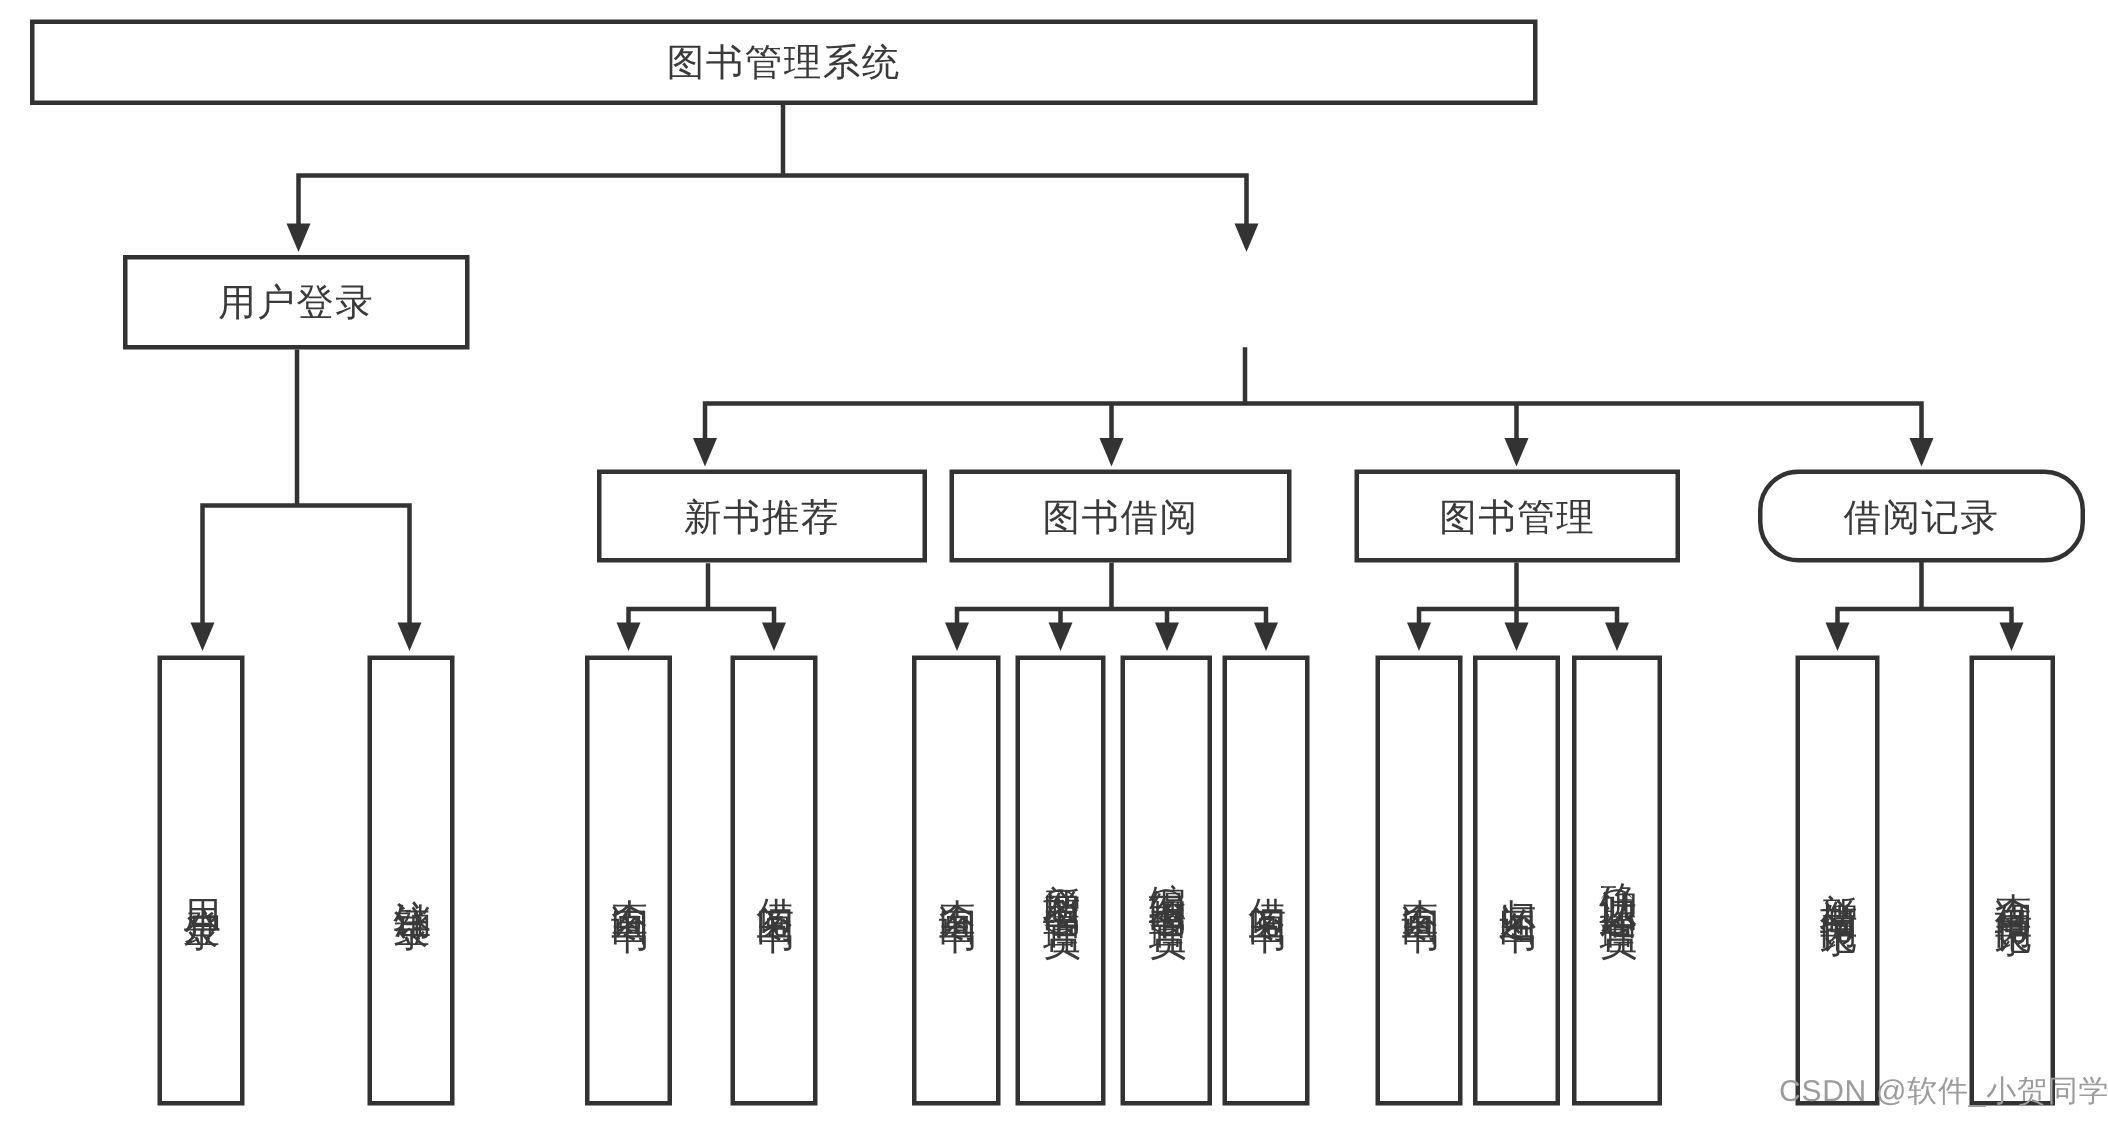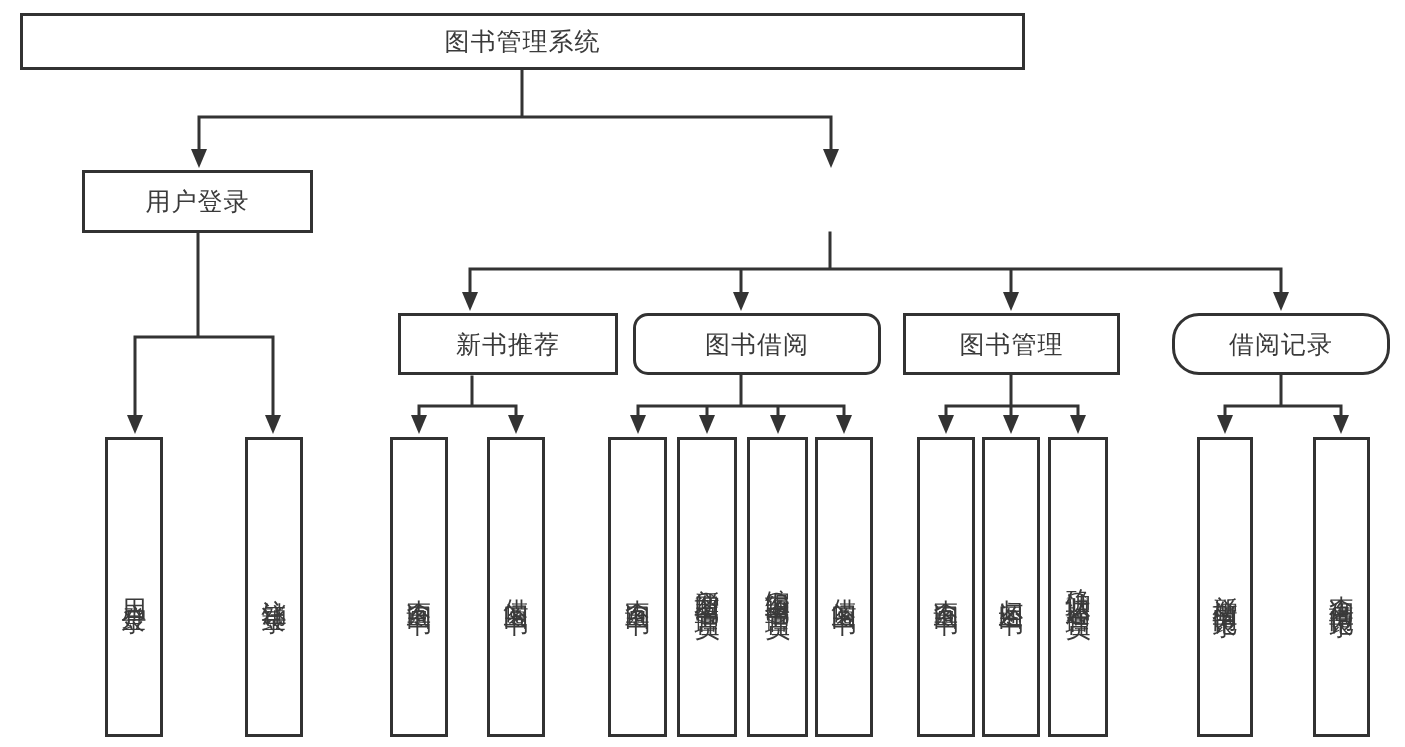--- a/index.html
+++ b/index.html
@@ -110,21 +110,21 @@
     <span>图书管理系统</span>
   </div>
 
   <div class="node h" style="left:82px; top:170px; width:231px; height:63px;">
     <span>用户登录</span>
   </div>
 
   <div class="node h" style="left:362px; top:313px; width:220px; height:62px;margin-left:36px;">
     <span>新书推荐</span>
   </div>
-  <div class="node h" style="left:633px; top:313px; width:248px; height:62px;border-radius:15px;">
+  <div class="node h" style="left:633px; top:313px; width:228px; height:62px;">
     <span>图书借阅</span>
   </div>
   <div class="node h" style="left:903px; top:313px; width:217px; height:62px;">
     <span>图书管理</span>
   </div>
   <div class="node h" style="left:1172px; top:313px; width:218px; height:62px;border-radius:27px;">
     <span>借阅记录</span>
   </div>
 
   <div class="node v" style="left:105px; top:437px; width:58px; height:300px;">
@@ -164,14 +164,15 @@
     <span>确认归还（管理员）</span>
   </div>
 
   <div class="node v" style="left:1197px; top:437px; width:56px; height:300px;">
     <span>新增借阅记录</span>
   </div>
   <div class="node v" style="left:1313px; top:437px; width:57px; height:300px;">
     <span>查询借阅记录</span>
   </div>
 
+  <div id="watermark">CSDN @软件_小贺同学</div>
 
 </div>
 
 </body></html>

